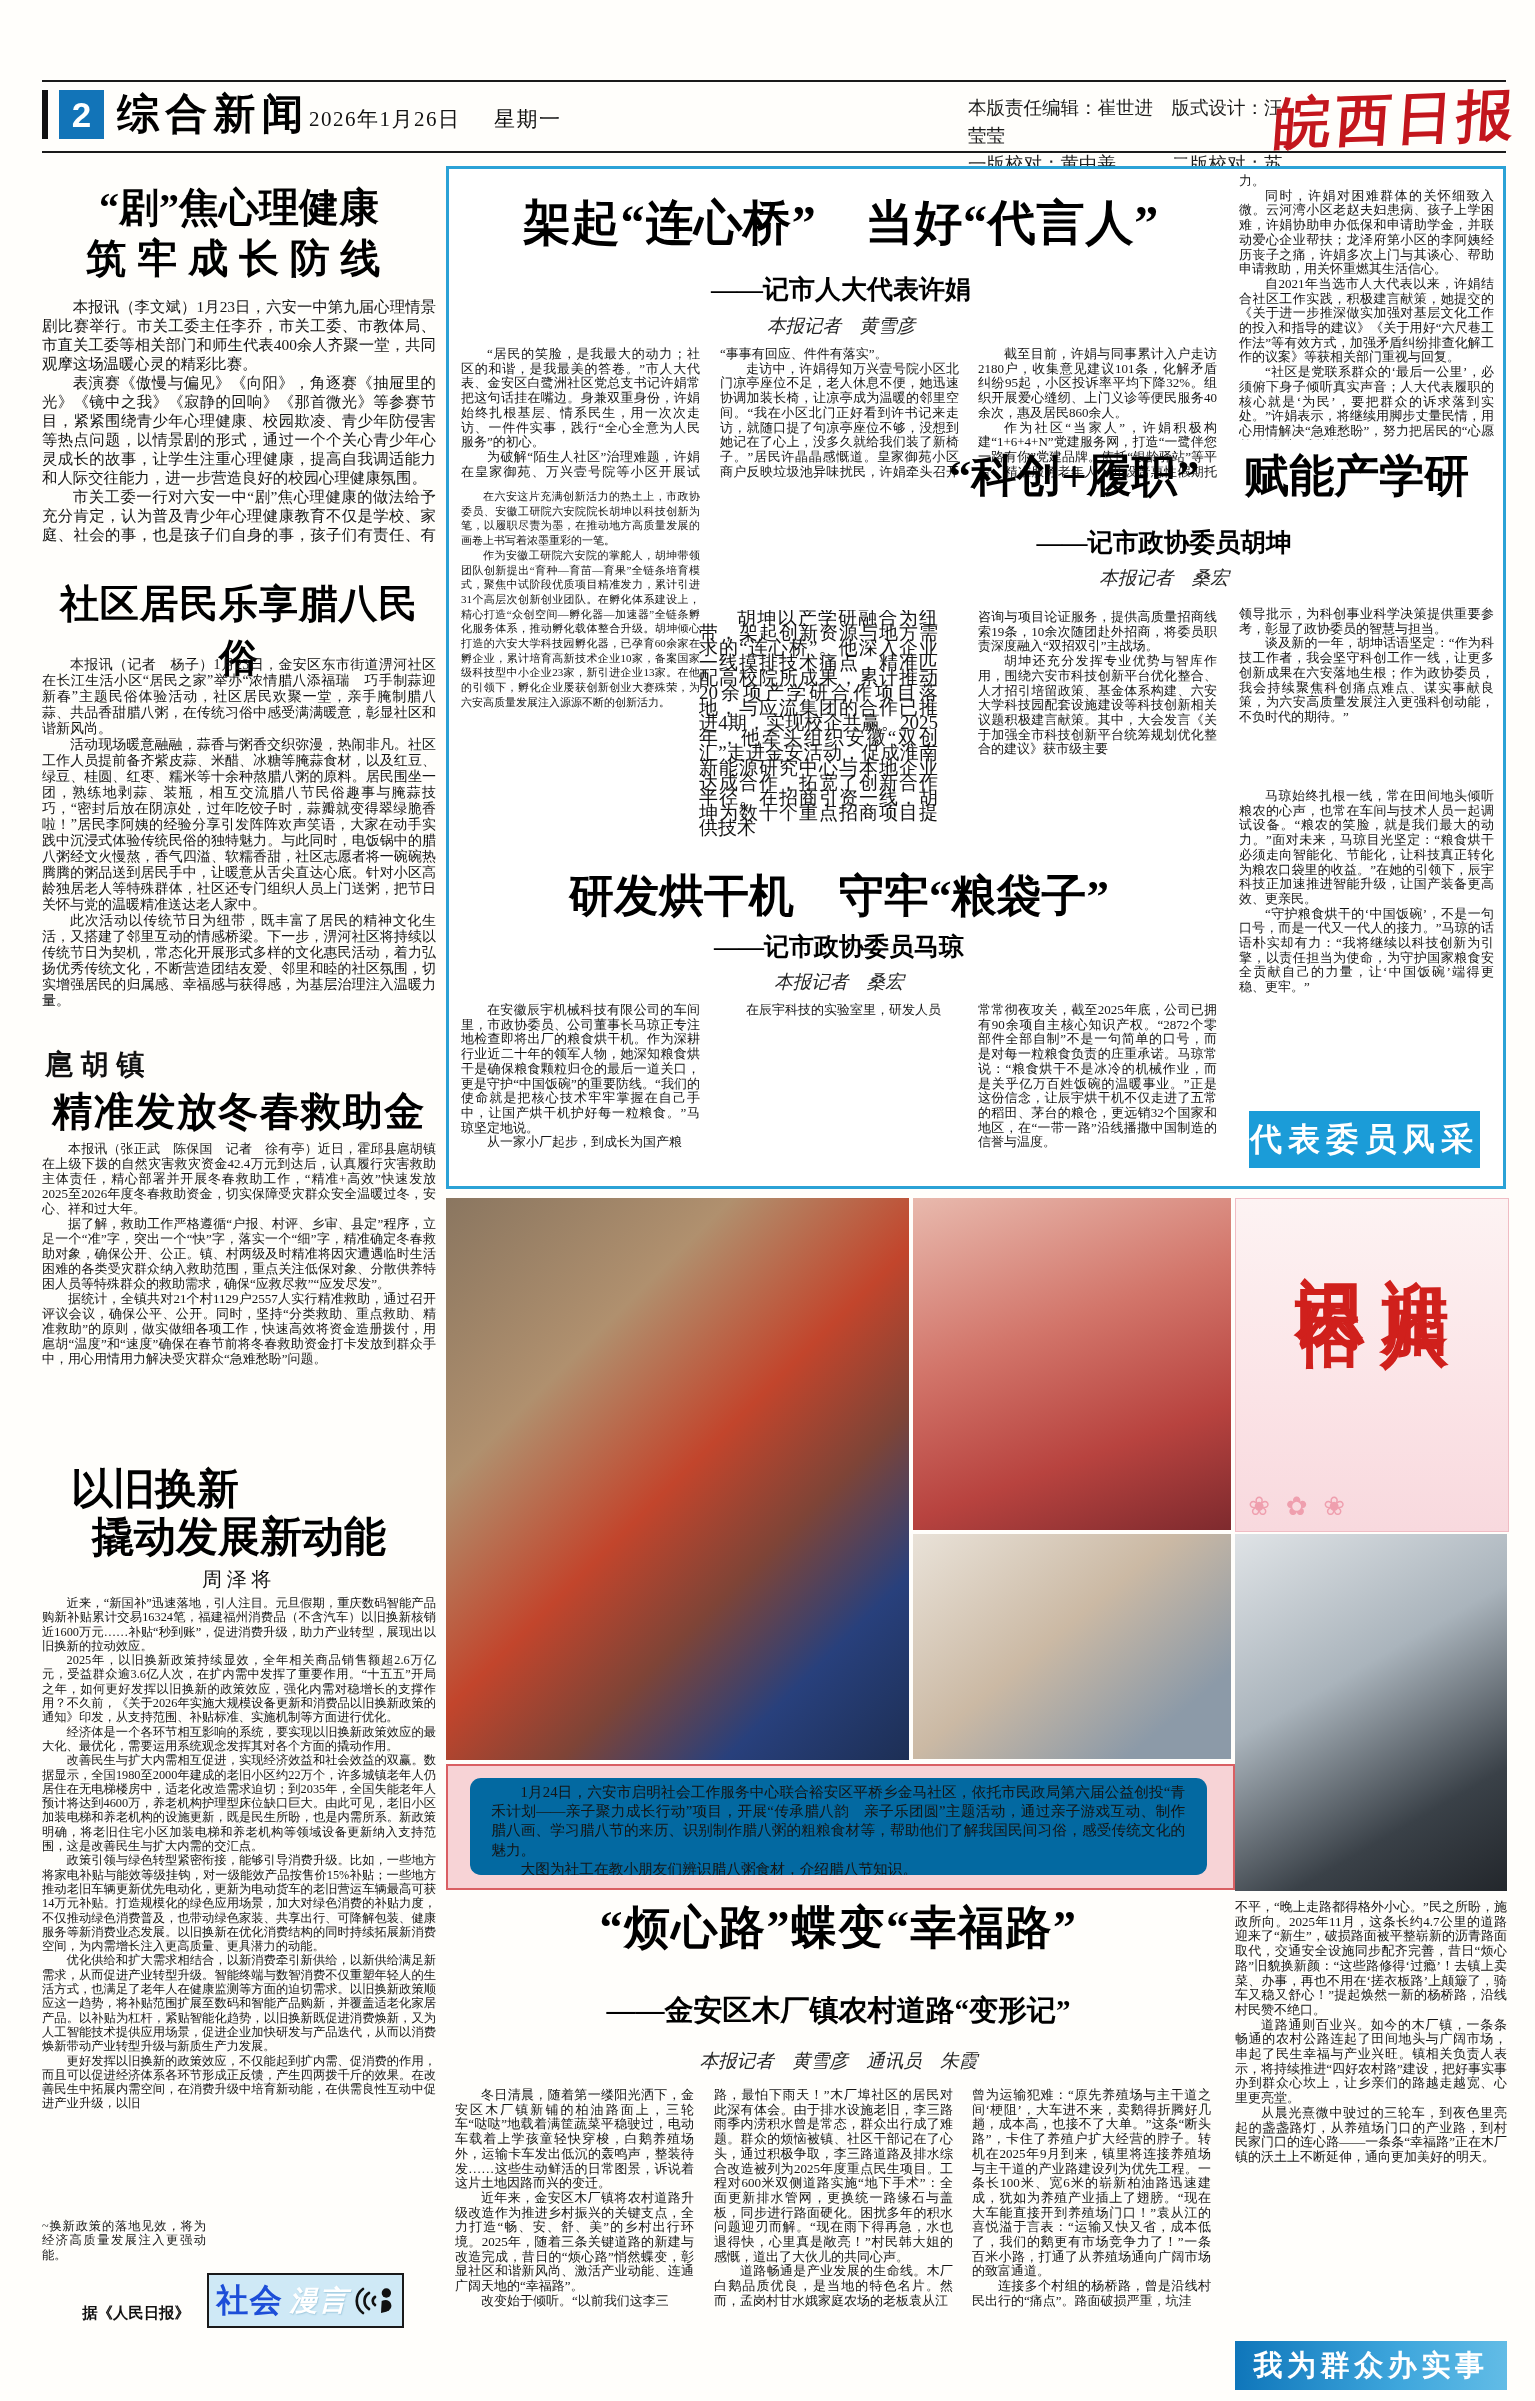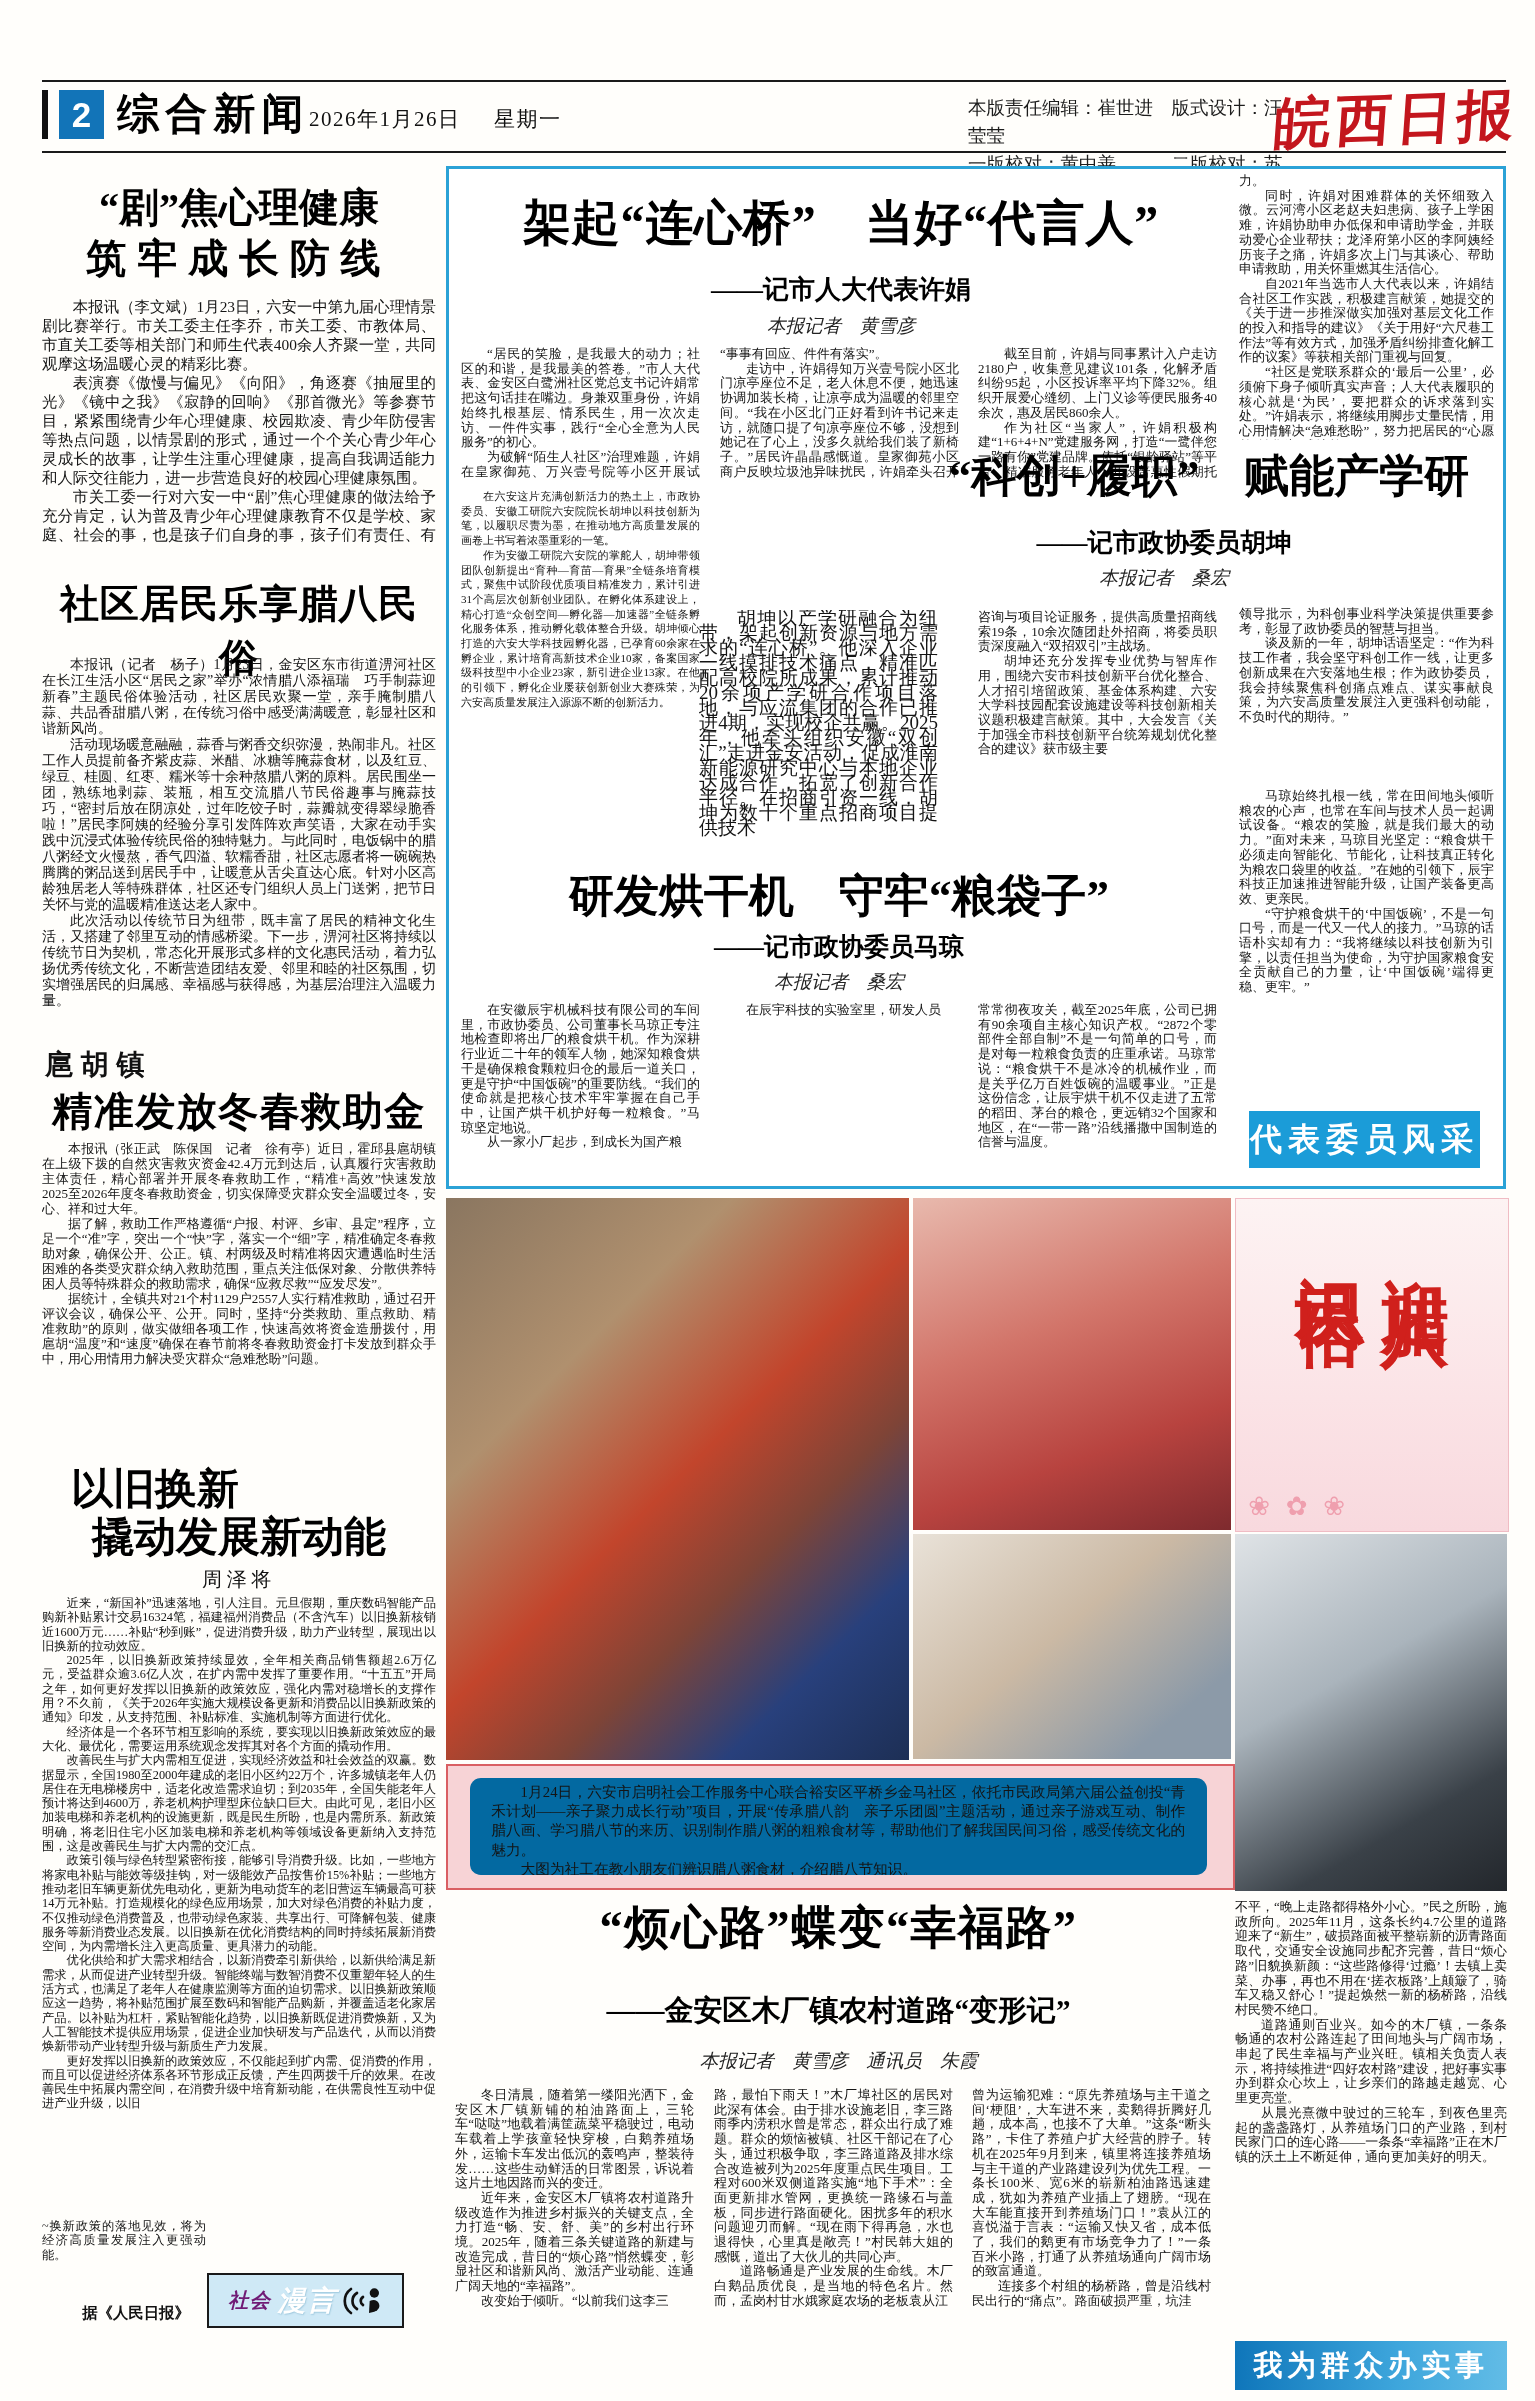--- a/index.html
+++ b/index.html
@@ -33,21 +33,21 @@
   .captioninner{background:#0369a1;border-radius:10.8px;}
   
   .banner{background:linear-gradient(180deg,#fdf3f3,#fbe3e6 60%,#f8d9de);border:1.5px solid #f0bcc4;
           display:flex;justify-content:center;align-items:flex-start;}
   .banner .vtext{writing-mode:vertical-rl;font-weight:900;color:#d0201c;font-size:68px;
                  letter-spacing:14px;line-height:1.25;font-family:"Liberation Serif",serif;padding-top:21.6px;}
   .blossoms{color:#ef9fae;font-size:26px;letter-spacing:4.6px;}
   
   .cartoonbadge{border:2.3px solid #1a1a1a;background:#cfe9f6;display:flex;align-items:center;
                 justify-content:center;gap:6.2px;}
-  .cartoonbadge .t1{color:#701a75;font-weight:900;font-size:20px;letter-spacing:1.5px;font-style:italic;}
+  .cartoonbadge .t1{color:#1d4ed8;font-weight:900;font-size:32px;letter-spacing:1.5px;}
   .cartoonbadge .t2{color:#ffffff;font-weight:900;font-size:28px;font-style:italic;
                     text-shadow:0.8px 0.8px 1.5px #9fc9de;letter-spacing:1.5px;}
 </style>
 </head>
 <body>
 
 <div class="page">
 
   <div class="abs rule" style="left:42px;top:80px;width:1464px;height:2.3px;"></div>
   <div class="abs" style="left:42px;top:90px;width:6.2px;height:49px;background:#111;"></div>

